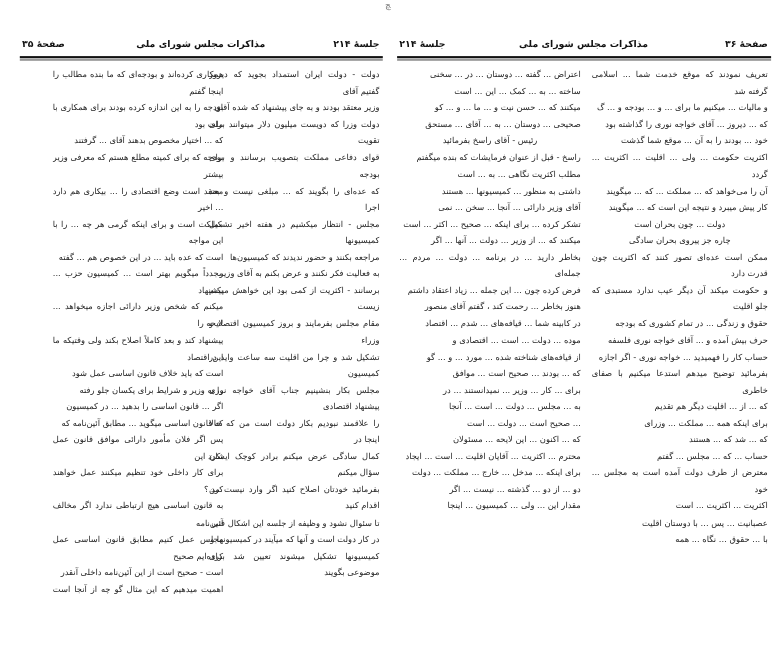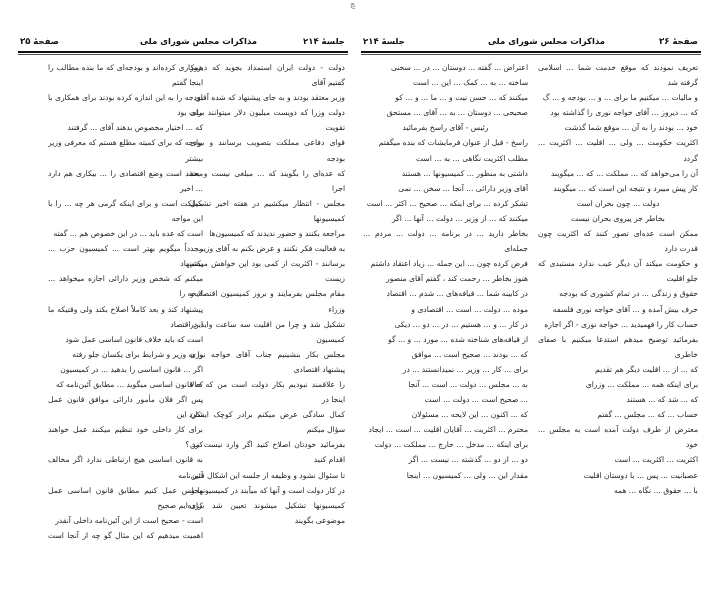--- a/index.html
+++ b/index.html
@@ -9,21 +9,21 @@
   .page { position:absolute; top:0; height:600px; }
   .page.left  { left:0; width:353px; }
   .page.right { left:353px; width:360px; }
   .mark { position:absolute; top:0; left:350px; font-size:8px; color:#777; }
   .header { position:absolute; top:36px; height:14px; direction:rtl;
             font-weight:bold; font-size:8.5px; color:#111; }
   .page.left  .header { left:20px; width:325px; }
   .page.right .header { left:10px; width:335px; }
   .header span { position:absolute; top:0; white-space:nowrap; }
   .h-right { right:0; }
-  .h-center { left:50%; transform:translateX(-50%);margin-left:16px; }
+  .h-center { left:50%; transform:translateX(-50%); }
   .h-left { left:0; }
   .rule { position:absolute; top:51px; height:2px; background:#111; }
   .page.left  .rule { left:18px; width:330px; }
   .page.right .rule { left:8px; width:340px; }
   .rule2 { position:absolute; top:54px; height:1px; background:#555; }
   .page.left  .rule2 { left:18px; width:330px; }
   .page.right .rule2 { left:8px; width:340px; }
   .col { position:absolute; top:60px; direction:rtl; text-align:justify;
          font-size:7.6px; line-height:15.1px; color:#262626; overflow:hidden; }
   .page.left  .col.c1 { left:190px; width:155px; height:480px; }
@@ -104,21 +104,21 @@
 
     <div class="col c1 blur" id="rp-c1">
         <p>تعریف نمودند که موقع خدمت شما ... اسلامی گرفته شد</p>
         <p>و مالیات ... میکنیم ما برای ... و ... بودجه و ... گ</p>
         <p>که ... دیروز ... آقای خواجه نوری را گذاشته بود</p>
         <p>خود ... بودند را به آن ... موقع شما گذشت</p>
         <p>اکثریت حکومت ... ولی ... اقلیت ... اکثریت ... گردد</p>
         <p>آن را می‌خواهد که ... مملکت ... که ... میگویند</p>
         <p>کار پیش میبرد و نتیجه این است که ... میگویند</p>
         <p class="center">دولت ... چون بحران است</p>
-        <p class="center">بخاطر جز پیروی بحران نیست</p>
+        <p class="center">چاره جز پیروی بحران سادگی</p>
         <p>ممکن است عده‌ای تصور کنند که اکثریت چون قدرت دارد</p>
         <p>و حکومت میکند آن دیگر عیب ندارد مستبدی که جلو اقلیت</p>
         <p>حقوق و زندگی ... در تمام کشوری که بودجه</p>
         <p>حرف بیش آمده و ... آقای خواجه نوری فلسفه</p>
         <p>حساب کار را فهمیدید ... خواجه نوری - اگر اجازه</p>
         <p>بفرمائید توضیح میدهم استدعا میکنیم با صفای خاطری</p>
         <p>که ... از ... اقلیت دیگر هم تقدیم</p>
         <p>برای اینکه همه ... مملکت ... وزرای</p>
         <p>که ... شد که ... هستند</p>
         <p>حساب ... که ... مجلس ... گفتم</p>
@@ -138,21 +138,20 @@
         <p>مطلب اکثریت نگاهی ... به ... است</p>
         <p>داشتی به منظور ... کمیسیونها ... هستند</p>
         <p>آقای وزیر دارائی ... آنجا ... سخن ... نمی</p>
         <p>تشکر کرده ... برای اینکه ... صحیح ... اکثر ... است</p>
         <p>میکنند که ... از وزیر ... دولت ... آنها ... اگر</p>
         <p>بخاطر دارید ... در برنامه ... دولت ... مردم ... جمله‌ای</p>
         <p>فرض کرده چون ... این جمله ... زیاد اعتقاد داشتم</p>
         <p>هنوز بخاطر ... رحمت کند ، گفتم آقای منصور</p>
         <p>در کابینه شما ... قیافه‌های ... شدم ... اقتصاد</p>
         <p>موده ... دولت ... است ... اقتصادی و</p>
-        <p>در کار ... و ... هستیم ... در ... دو ... دیکی</p>
         <p>از قیافه‌های شناخته شده ... مورد ... و ... گو</p>
         <p>که ... بودند ... صحیح است ... موافق</p>
         <p>برای ... کار ... وزیر ... نمیدانستند ... در</p>
         <p>به ... مجلس ... دولت ... است ... آنجا</p>
         <p>... صحیح است ... دولت ... است</p>
         <p>که ... اکنون ... این لایحه ... مسئولان</p>
         <p>محترم ... اکثریت ... آقایان اقلیت ... است ... ایجاد</p>
         <p>برای اینکه ... مدخل ... خارج ... مملکت ... دولت</p>
         <p>دو ... از دو ... گذشته ... نیست ... اگر</p>
         <p>مقدار این ... ولی ... کمیسیون ... اینجا</p>

